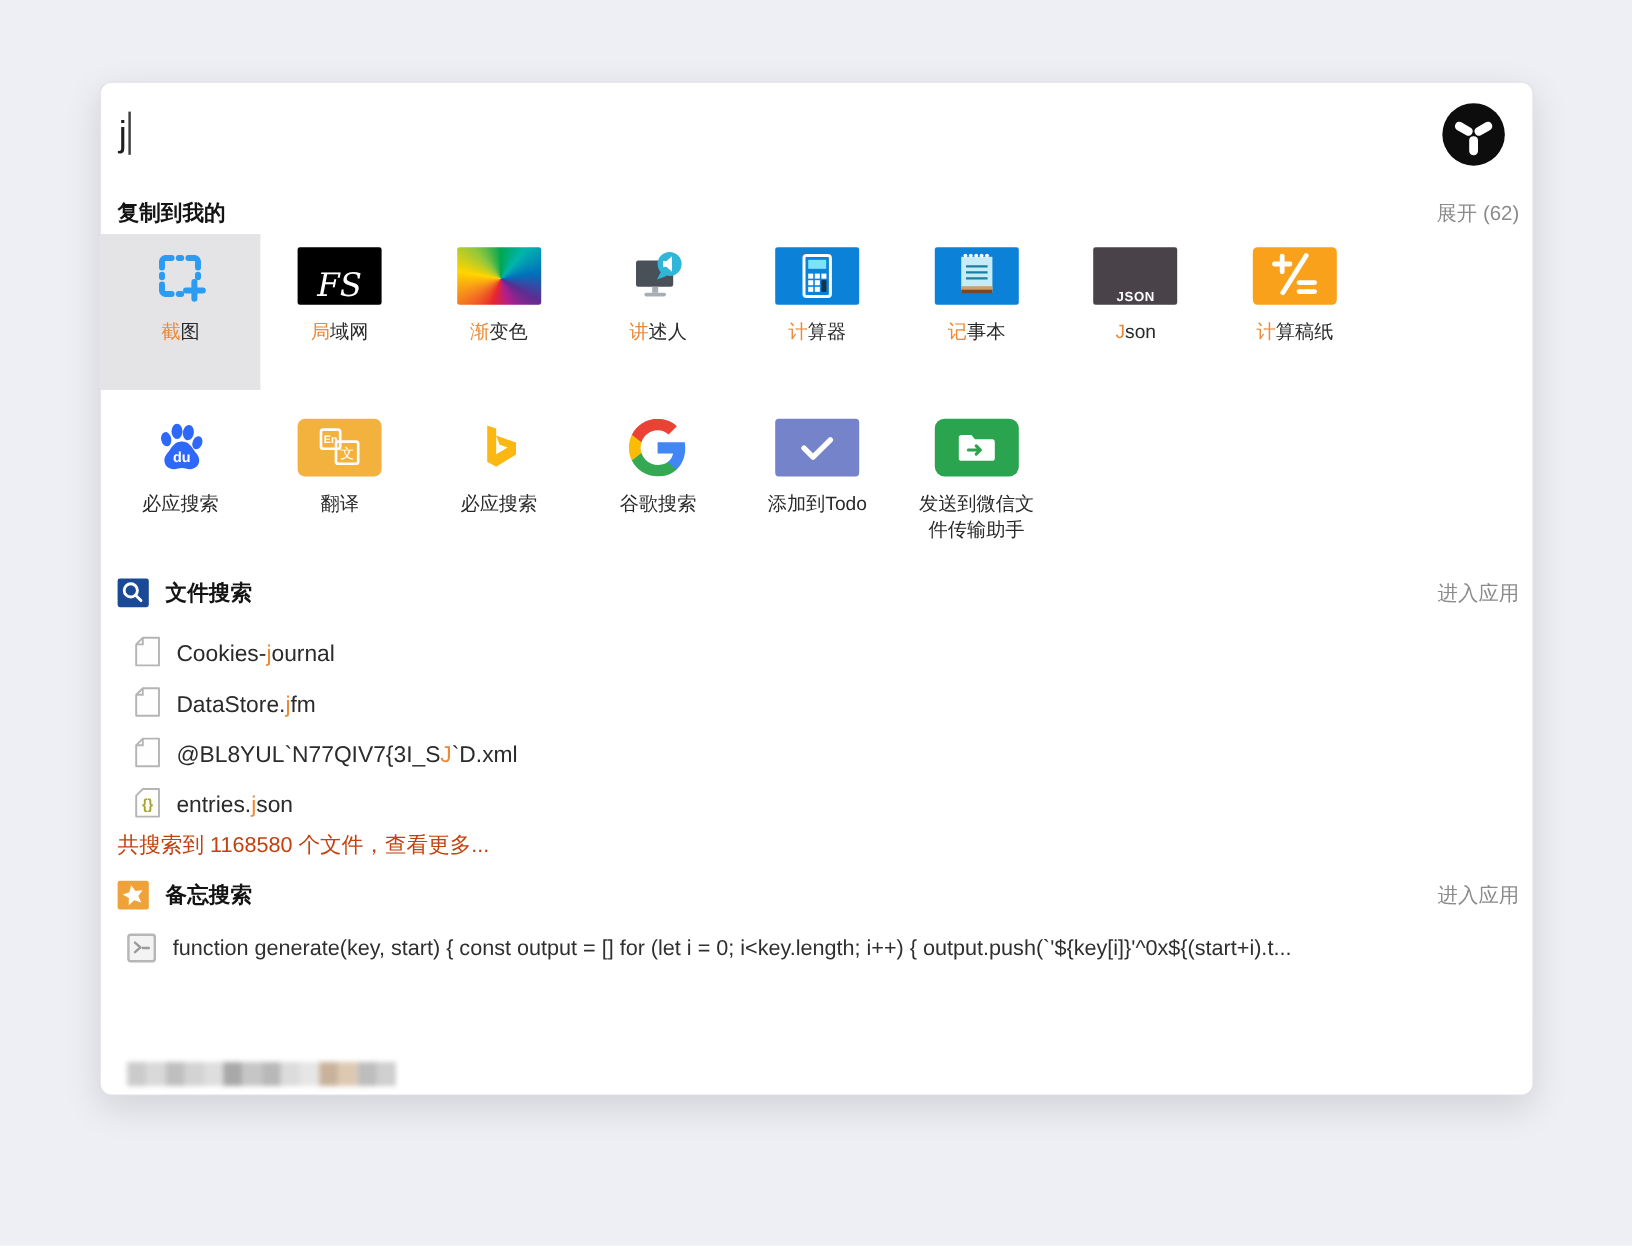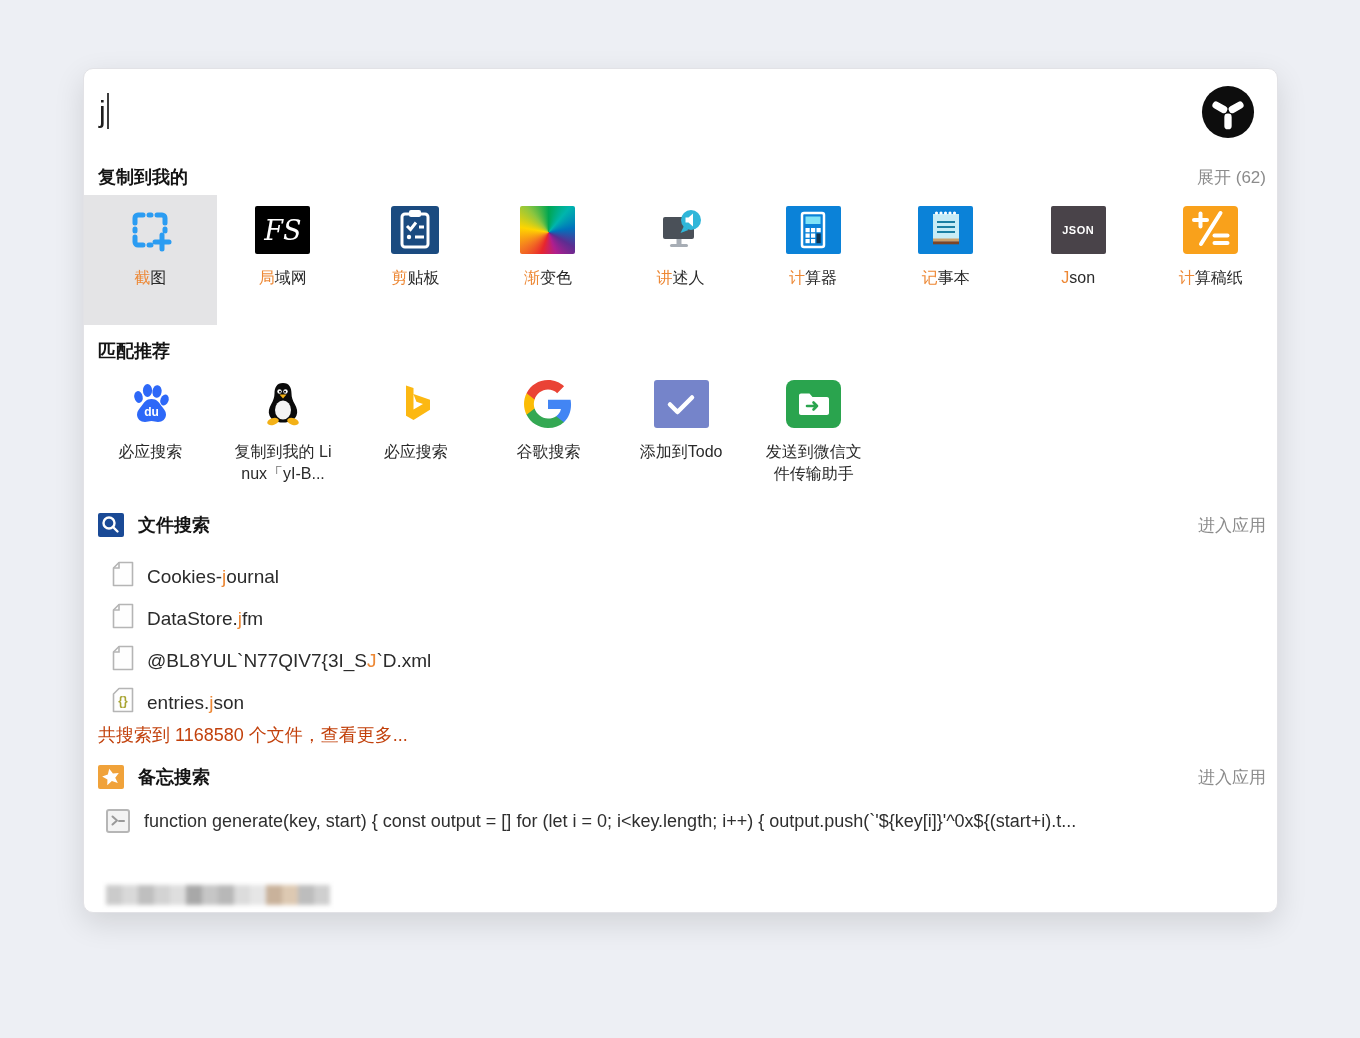--- a/index.html
+++ b/index.html
@@ -21,21 +21,21 @@
   .ico-star-app{background:#f0a23a;}
   
   .tiles{display:flex;margin-bottom:13px;}
   .tiles.row1{height:130px;}
   .tiles.row2{height:143px;margin-bottom:0;}
   .tile{width:132.7px;box-sizing:border-box;display:flex;flex-direction:column;align-items:center;padding-top:11px;cursor:pointer;}
   .tile.selected{background:#e4e4e6;}
   .ticon{width:48px;height:48px;margin-bottom:13px;display:flex;align-items:center;justify-content:center;flex:0 0 auto;}
   .tlabel{font-size:16px;color:#2a2a2a;text-align:center;width:98px;line-height:1.35;word-break:break-all;}
   .hl{color:#ed8835;}
-  .badge{width:55px;height:48px;display:flex;align-items:center;justify-content:center;border-radius:2px;}
+  .badge{width:70px;height:48px;display:flex;align-items:flex-end;justify-content:center;border-radius:2px;}
   .badge-fs{background:#000;}
   .fs-text{color:#fff;font-family:"DejaVu Serif","Liberation Serif",serif;font-style:italic;font-size:27px;}
   .badge-json{background:#494349;}
   .json-text{color:#fff;font-weight:bold;font-size:11px;letter-spacing:.5px;}
   .badge-grad{background:conic-gradient(from 200deg at 52% 55%,#e8262d,#f47b20,#ffd500,#8dc63f,#00a651,#00b5ad,#0072bc,#5c2d91,#b01e8e,#e8262d);border-radius:2px;}
   .badge-calc,.badge-notepad{background:#0b82d8;}
   .badge-calcpaper{background:#f9a11b;border-radius:4px;}
   .badge-translate{background:#f3b13e;border-radius:6px;}
   .badge-todo{background:#7584ca;border-radius:3px;}
   .badge-wechat{background:#2aa44e;border-radius:8px;}
@@ -96,34 +96,20 @@
       <div class="tlabel"><span class="hl">截</span><span>图</span></div>
     </div>
 
     <div class="tile">
       <div class="ticon badge badge-fs">
           <span class="fs-text">FS</span>
         </div>
       <div class="tlabel"><span class="hl">局</span><span>域网</span></div>
     </div>
 
-    <div class="tile">
-      <div class="ticon">
-        <svg viewBox="0 0 48 48" width="48" height="48">
-          <rect width="48" height="48" rx="3" fill="#1b4b80"></rect>
-          <rect x="11" y="8" width="26" height="33" rx="3" fill="none" stroke="#fff" stroke-width="3"></rect>
-          <rect x="18" y="4" width="12" height="7" rx="2" fill="#fff"></rect>
-          <path d="M16 20l3.5 3.5 5.5-7" fill="none" stroke="#fff" stroke-width="3"></path>
-          <path d="M28 21h5" stroke="#fff" stroke-width="3"></path>
-          <circle cx="18" cy="31" r="2.2" fill="#fff"></circle>
-          <path d="M24 31h9" stroke="#fff" stroke-width="3"></path>
-        </svg>
-      </div>
-      <div class="tlabel"><span class="hl">剪</span><span>贴板</span></div>
-    </div>
 
     <div class="tile">
       <div class="ticon badge badge-grad"></div>
       <div class="tlabel"><span class="hl">渐</span><span>变色</span></div>
     </div>
 
     <div class="tile">
       <div class="ticon">
         <svg viewBox="0 0 48 48" width="48" height="48">
           <rect x="6" y="11" width="31" height="22" rx="2" fill="#4a5058"></rect>
@@ -196,58 +182,50 @@
             <path d="M33.5 7L14 38"></path>
             <path d="M27.5 29.5h13"></path>
               <path d="M27.5 37h13"></path>
           </g>
         </svg>
       </div>
       <div class="tlabel"><span class="hl">计</span><span>算稿纸</span></div>
     </div>
   </div>
 
-  <div class="sec-head">
-    <span class="sec-title">匹配推荐</span>
-  </div>
 
   <div class="tiles row2">
     <div class="tile">
       <div class="ticon">
         <svg viewBox="0 0 48 48" width="48" height="48">
           <g fill="#2d68f8">
             <ellipse cx="12.5" cy="17" rx="4.2" ry="6" transform="rotate(-12 12.5 17)"></ellipse>
             <ellipse cx="21.5" cy="10.5" rx="4.6" ry="6.4"></ellipse>
             <ellipse cx="31" cy="11.5" rx="4.6" ry="6.4" transform="rotate(8 31 11.5)"></ellipse>
             <ellipse cx="38.5" cy="20" rx="4" ry="5.6" transform="rotate(22 38.5 20)"></ellipse>
             <path d="M25.5 19c-5.5 0-7.5 3.5-10 7-2 2.8-4.5 5-4.5 8.5 0 4.5 3.5 7.5 8 7.5 2.5 0 4-1 6.5-1s4 1 6.5 1c4.5 0 8-3 8-7.5 0-3.5-2.5-5.7-4.5-8.5-2.5-3.5-4.5-7-10-7z"></path>
           </g>
           <text x="25.5" y="36" text-anchor="middle" font-size="12" font-weight="bold" fill="#fff">du</text>
         </svg>
       </div>
       <div class="tlabel">必应搜索</div>
     </div>
 
-    <div class="tile">
-      <div class="ticon">
-        <svg viewBox="0 0 48 48" width="48" height="48">
-          <path d="M24 3c-6.5 0-8.5 5-8.5 10.5 0 3.5-1.2 7-3.2 10.5-2.3 4.2-3.3 8-1.8 11.5 1.8 4.5 6.5 7 13.5 7s11.7-2.5 13.5-7c1.5-3.5.5-7.3-1.8-11.5-2-3.5-3.2-7-3.2-10.5C32.5 8 30.5 3 24 3z" fill="#0b0b0b"></path>
-          <circle cx="20.5" cy="11.5" r="2.2" fill="#fff"></circle>
-            <circle cx="26.5" cy="11.5" r="2.2" fill="#fff"></circle>
-          <circle cx="21" cy="11.8" r="1" fill="#000"></circle>
-            <circle cx="26" cy="11.8" r="1" fill="#000"></circle>
-          <path d="M20.5 14.5h7l-3.5 4z" fill="#f3b117"></path>
-          <ellipse cx="24" cy="30" rx="8" ry="9.5" fill="#f4f4f4"></ellipse>
-          <ellipse cx="14" cy="41.5" rx="6" ry="3.4" fill="#f3b117" transform="rotate(-18 14 41.5)"></ellipse>
-          <ellipse cx="34" cy="41.5" rx="6" ry="3.4" fill="#f3b117" transform="rotate(18 34 41.5)"></ellipse>
-        </svg>
-      </div>
-      <div class="tlabel">复制到我的 Linux「yI-B...</div>
-    </div>
-
+
+    <div class="tile">
+      <div class="ticon badge badge-translate">
+        <svg viewBox="0 0 48 48" width="48" height="48">
+          <rect x="8.5" y="9" width="16" height="16" rx="2" fill="none" stroke="#fff" stroke-width="2.2"></rect>
+          <text x="16.5" y="20.5" font-size="9" font-weight="bold" fill="#fff" text-anchor="middle">En</text>
+          <rect x="21" y="19" width="18.5" height="18.5" rx="2" fill="none" stroke="#fff" stroke-width="2.2"></rect>
+          <text x="30.2" y="32.5" font-size="11.5" fill="#fff" text-anchor="middle">文</text>
+        </svg>
+      </div>
+      <div class="tlabel">翻译</div>
+    </div>
 
     <div class="tile">
       <div class="ticon">
         <svg viewBox="0 0 48 48" width="48" height="48">
           <path d="M14 5.5l7.5 2.6v21.4l9.5-5.5-6.6-2.3-3-7.7 16.6 5.8v9.9L21.5 40 14 35.7z" fill="#fcb812"></path>
         </svg>
       </div>
       <div class="tlabel">必应搜索</div>
     </div>
 

